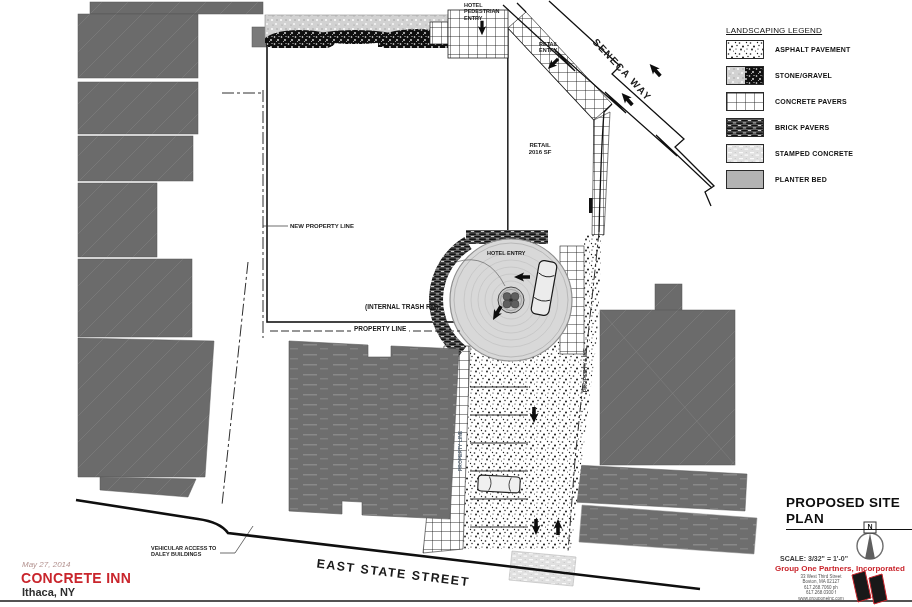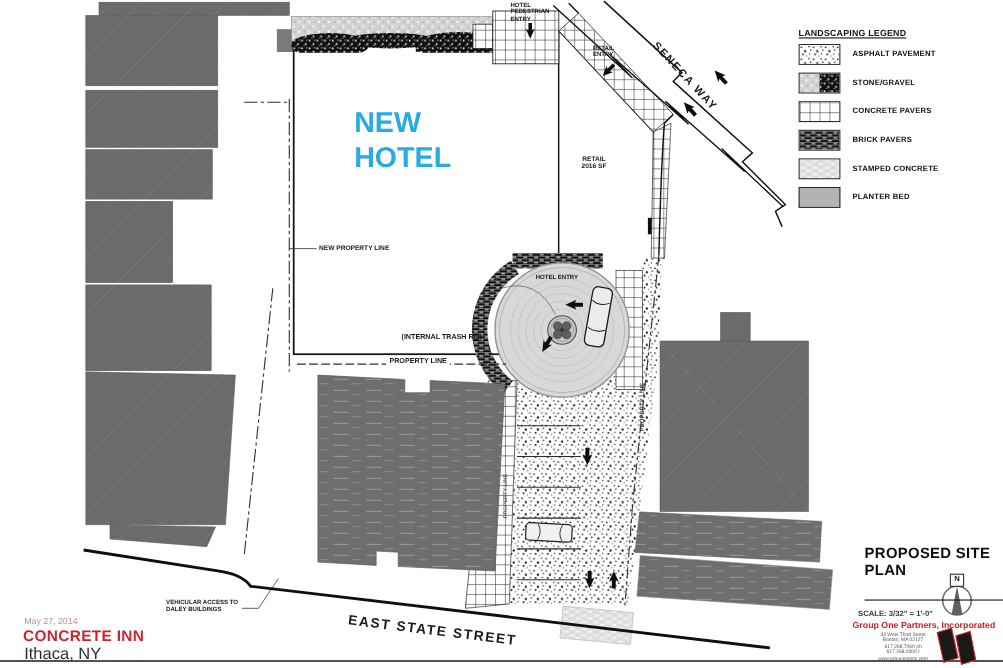--- a/index.html
+++ b/index.html
@@ -8,21 +8,21 @@
   #plan-svg{position:absolute;left:0;top:0;width:912px;height:607px;}
   .lbl{position:absolute;font-family:"Liberation Sans",sans-serif;font-weight:bold;
        color:#1a1a1a;white-space:pre-line;line-height:1.18;}
   .t55{font-size:5.5px;}
   .t6{font-size:6px;}
   .t65{font-size:6.5px;}
   .rot{transform-origin:center center;}
   .ctr{text-align:center;}
   
   #legend{position:absolute;left:726px;top:26px;width:172px;}
-  #legend .title{font-size:8px;font-weight:bold;text-decoration:underline;color:#111;
+  #legend .title{font-size:8px;font-weight:normal;text-decoration:underline;color:#111;
                  letter-spacing:.2px;margin-bottom:6px;}
   .leg-row{display:flex;align-items:center;margin-bottom:9px;height:17px;}
   .leg-swatch{width:36px;height:17px;border:1px solid #2a2a2a;flex:0 0 auto;background:#fff;}
   .leg-swatch svg{display:block;width:36px;height:17px;}
   .leg-label{font-size:7px;font-weight:bold;color:#111;margin-left:11px;letter-spacing:.2px;}
   
   .red{color:#c9252c;}
 </style>
 </head>
 <body>
@@ -235,22 +235,20 @@
 
 <div class="lbl t55" style="left:464px;top:2px;">HOTEL
 PEDESTRIAN
 ENTRY</div>
 
 <div class="lbl t55" style="left:539px;top:41px;">RETAIL
 ENTRY</div>
 
 <div class="lbl rot ctr" style="left:567px;top:64px;width:110px;font-size:10px;letter-spacing:1.5px;transform:rotate(47deg);">SENECA WAY</div>
 
-<div class="lbl" style="left:322px;top:96px;font-size:26px;line-height:1.22;color:#29abe2;">NEW
-HOTEL</div>
 
 <div class="lbl ctr t6" style="left:513px;top:142px;width:54px;">RETAIL
 2016 SF</div>
 
 <div class="lbl t6" style="left:290px;top:223px;">NEW PROPERTY LINE</div>
 
 <div class="lbl t55" style="left:487px;top:250px;">HOTEL ENTRY</div>
 
 <div class="lbl t65" style="left:365px;top:303px;">(INTERNAL TRASH RM)</div>
 
@@ -259,25 +257,25 @@
 <div class="lbl rot ctr t55" style="left:549px;top:367px;width:72px;transform:rotate(-90deg);color:#444;">PROPERTY LINE</div>
 
 <div class="lbl rot ctr" style="left:425px;top:448px;width:72px;transform:rotate(-90deg);font-size:5px;color:#5a6a7a;">PROPERTY LINE</div>
 
 
 <div class="lbl t55" style="left:151px;top:545px;">VEHICULAR ACCESS TO
 DALEY BUILDINGS</div>
 
 <div class="lbl rot" style="left:316px;top:566px;font-size:12.5px;font-weight:600;letter-spacing:1.5px;transform:rotate(7deg);">EAST STATE STREET</div>
 
-<div class="lbl" style="left:22px;top:560px;font-size:8px;font-weight:normal;color:#b3928f;">May 27, 2014</div>
+<div class="lbl" style="left:22px;top:560px;font-size:8px;font-weight:normal;color:#b3928f;font-style:italic;">May 27, 2014</div>
 <div class="lbl red" style="left:21px;top:570px;font-size:14px;letter-spacing:.3px;">CONCRETE INN</div>
-<div class="lbl" style="left:22px;top:586px;font-size:15px;font-weight:400;color:#2e2e2e;">Ithaca, NY</div>
-
-<div class="lbl" style="left:786px;top:495px;font-size:13.5px;border-bottom:1.5px solid #111;padding-bottom:18px;color:#0d0d0d;letter-spacing:.3px;">PROPOSED SITE PLAN</div>
+<div class="lbl" style="left:22px;top:586px;font-size:11px;font-weight:700;color:#2e2e2e;">Ithaca, NY</div>
+
+<div class="lbl" style="left:786px;top:495px;font-size:13.5px;border-bottom:1.5px solid #111;padding-bottom:2px;color:#0d0d0d;letter-spacing:.3px;">PROPOSED SITE PLAN</div>
 <div class="lbl" style="left:780px;top:555px;font-size:7px;color:#3a3a3a;">SCALE: 3/32" = 1'-0"</div>
 <div class="lbl red" style="left:775px;top:564px;font-size:8px;width:145px;">Group One Partners, Incorporated</div>
 <div class="lbl ctr" style="left:788px;top:574px;width:66px;font-size:4.5px;font-weight:normal;color:#555;line-height:1.2;">33 West Third Street
 Boston, MA 02127
 617.268.7060 ph
 617.268.0300 f
 www.grouponeinc.com</div>
 <div class="lbl ctr" style="left:863.5px;top:522.5px;width:13px;font-size:7px;">N</div>
 
 <div id="legend">

